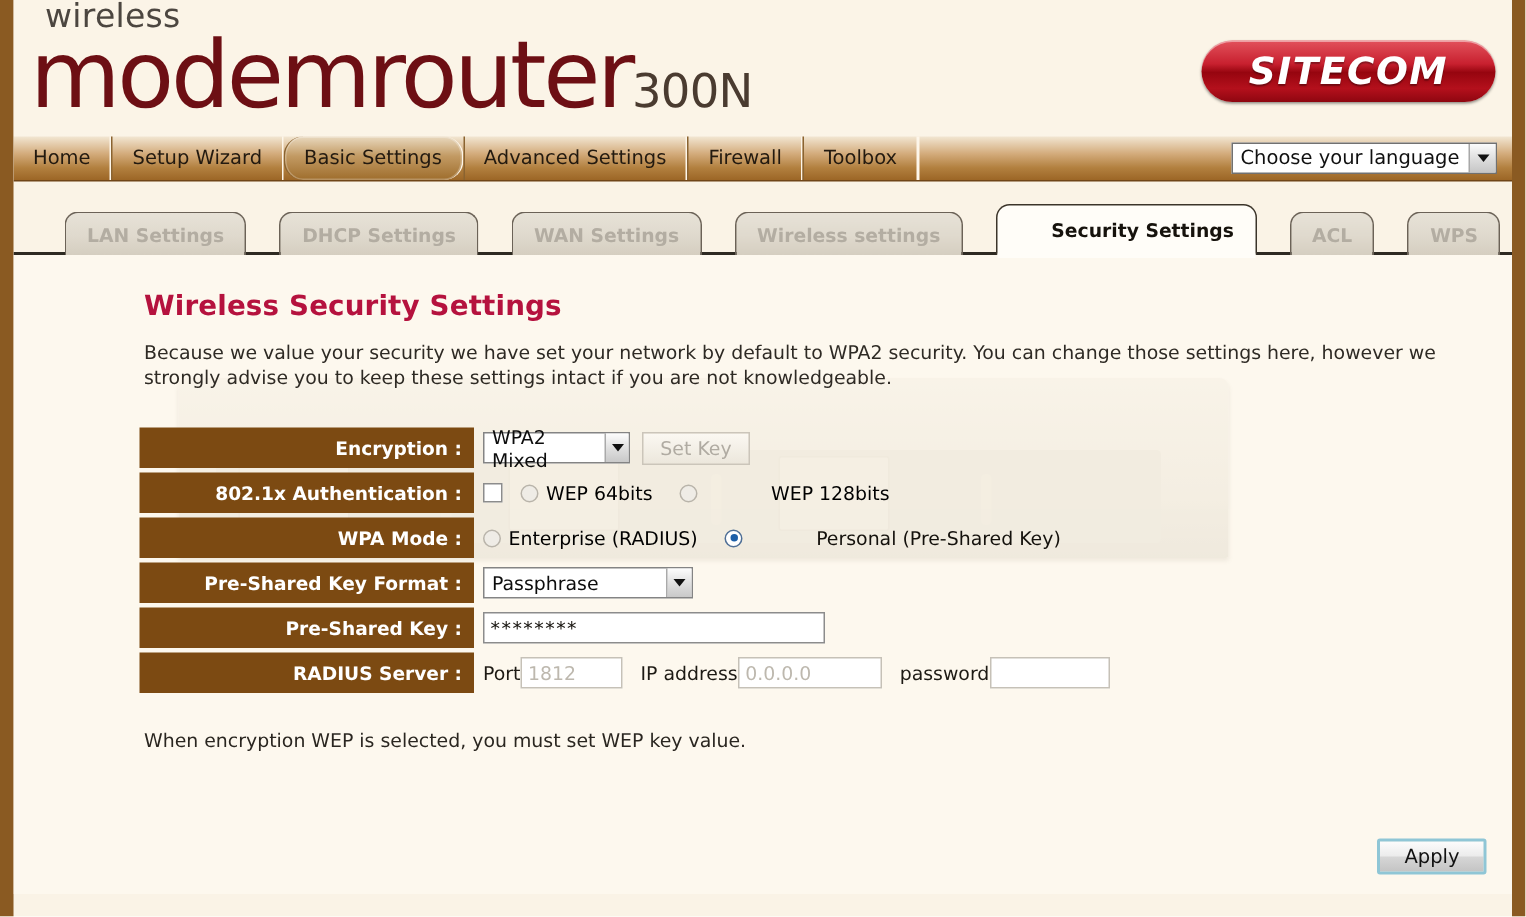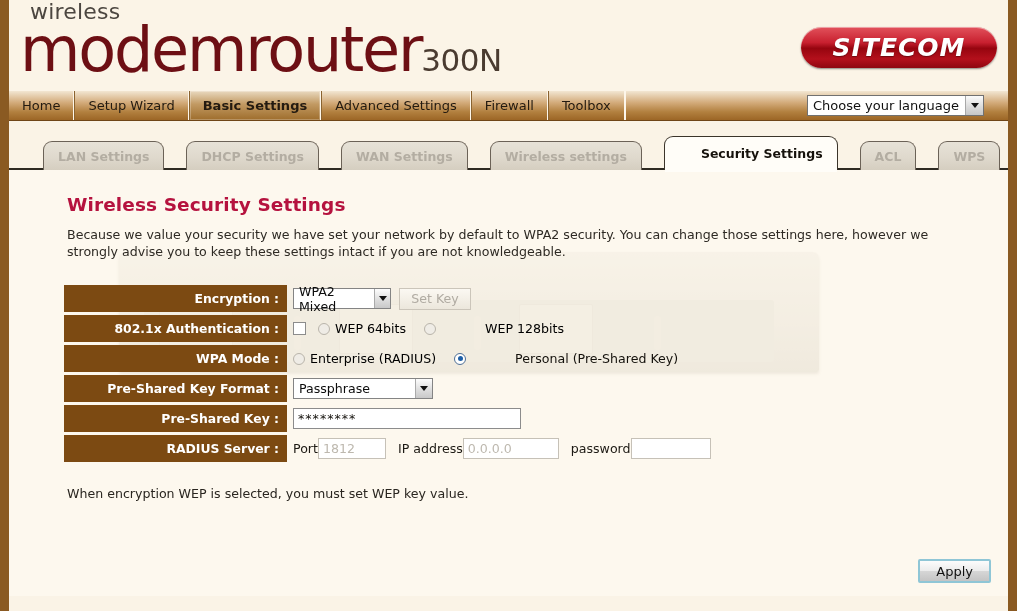--- a/index.html
+++ b/index.html
@@ -101,28 +101,29 @@
     padding: 0 13px;
     font-size: 13px;
     color: #231a10;
     border-right: 1px solid #fdf6ea;
     border-left: 1px solid #8a6330;
     cursor: pointer;
     white-space: nowrap;
   }
   .nav-item:first-child { border-left: none; }
   .nav-item.active {
-    font-weight: bold;
+    font-weight: normal;
     background: linear-gradient(to bottom, #e9d9bf 0%, #c29a63 45%, #9e6d2c 100%);
     box-shadow: inset 0 0 0 1px rgba(255,255,255,0.25);
+    border-radius: 13px;
   }
   .nav-spacer { flex: 1; border-left: 1px solid #fdf6ea; }
   .lang-wrap {
     display: flex; align-items: center;
-    padding-right: 24px;
+    padding-right: 10px;
   }
   .lang-select {
     display: flex; align-items: center;
     height: 21px;
     background: #ffffff;
     border: 1px solid #717171;
     font-size: 13px;
     color: #101010;
     padding: 0 0 0 5px;
     cursor: pointer;
@@ -234,20 +235,21 @@
     width: 7px; height: 34px;
     background: #e6dfd0;
     border-radius: 3px;
     top: 74px;
   }
 
   .inner {
     position: relative;
     z-index: 3;
     padding: 24px 14px 0 55px;
+    margin-left: 29px;
   }
 
   .page-title {
     font-size: 18.5px;
     font-weight: bold;
     color: #b5123e;
     letter-spacing: 0.1px;
     margin: 0 0 12px 3px;
   }
   .page-desc {

